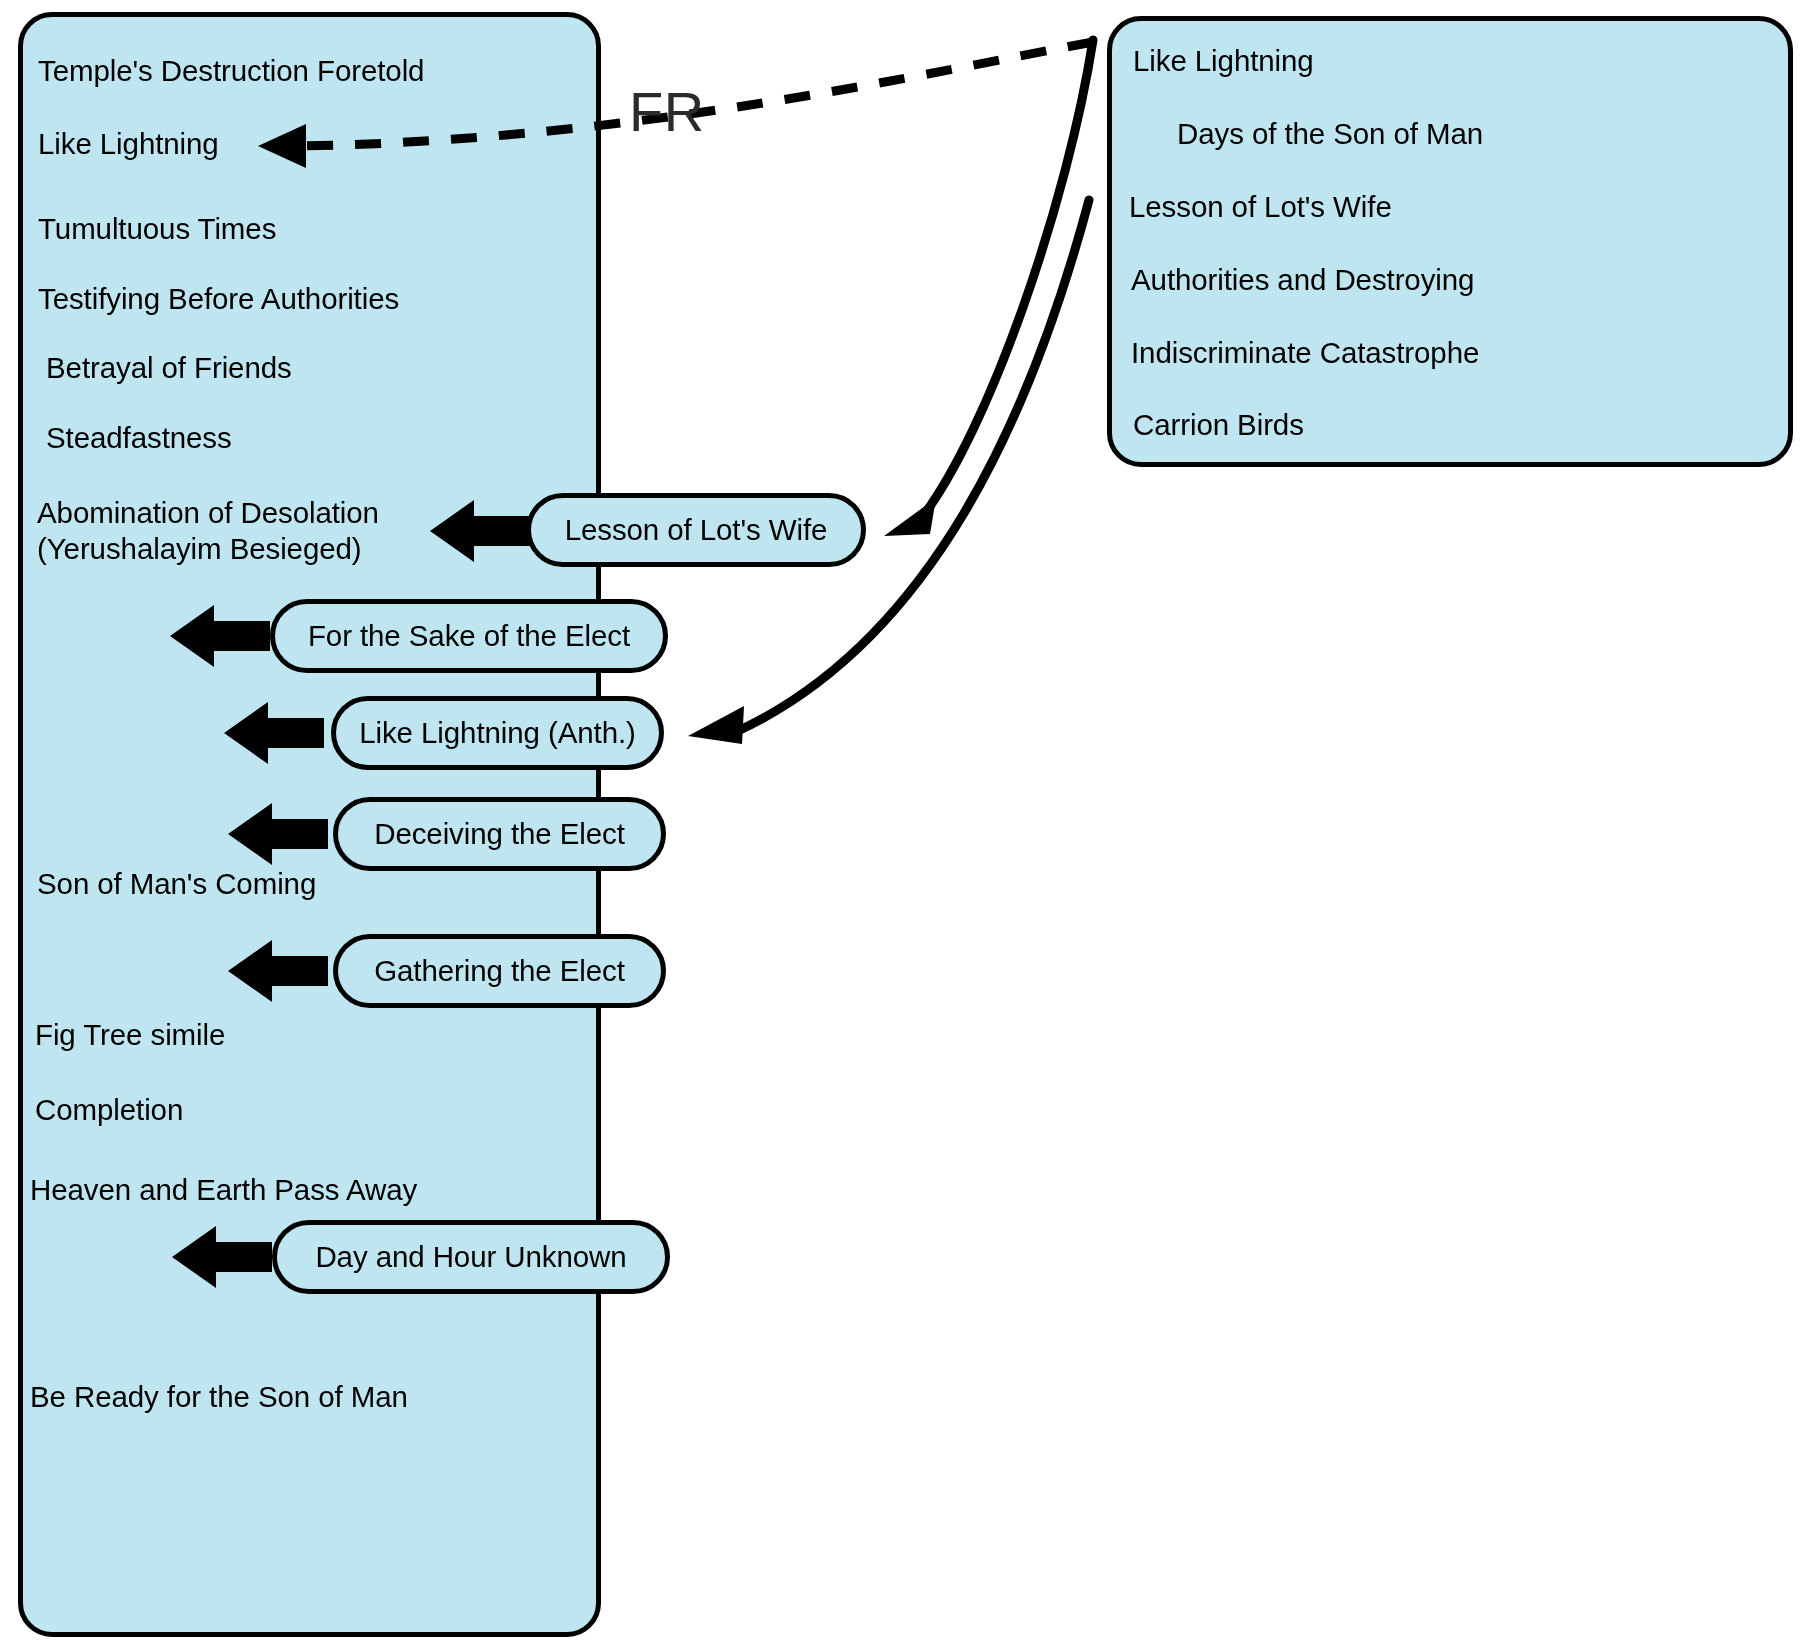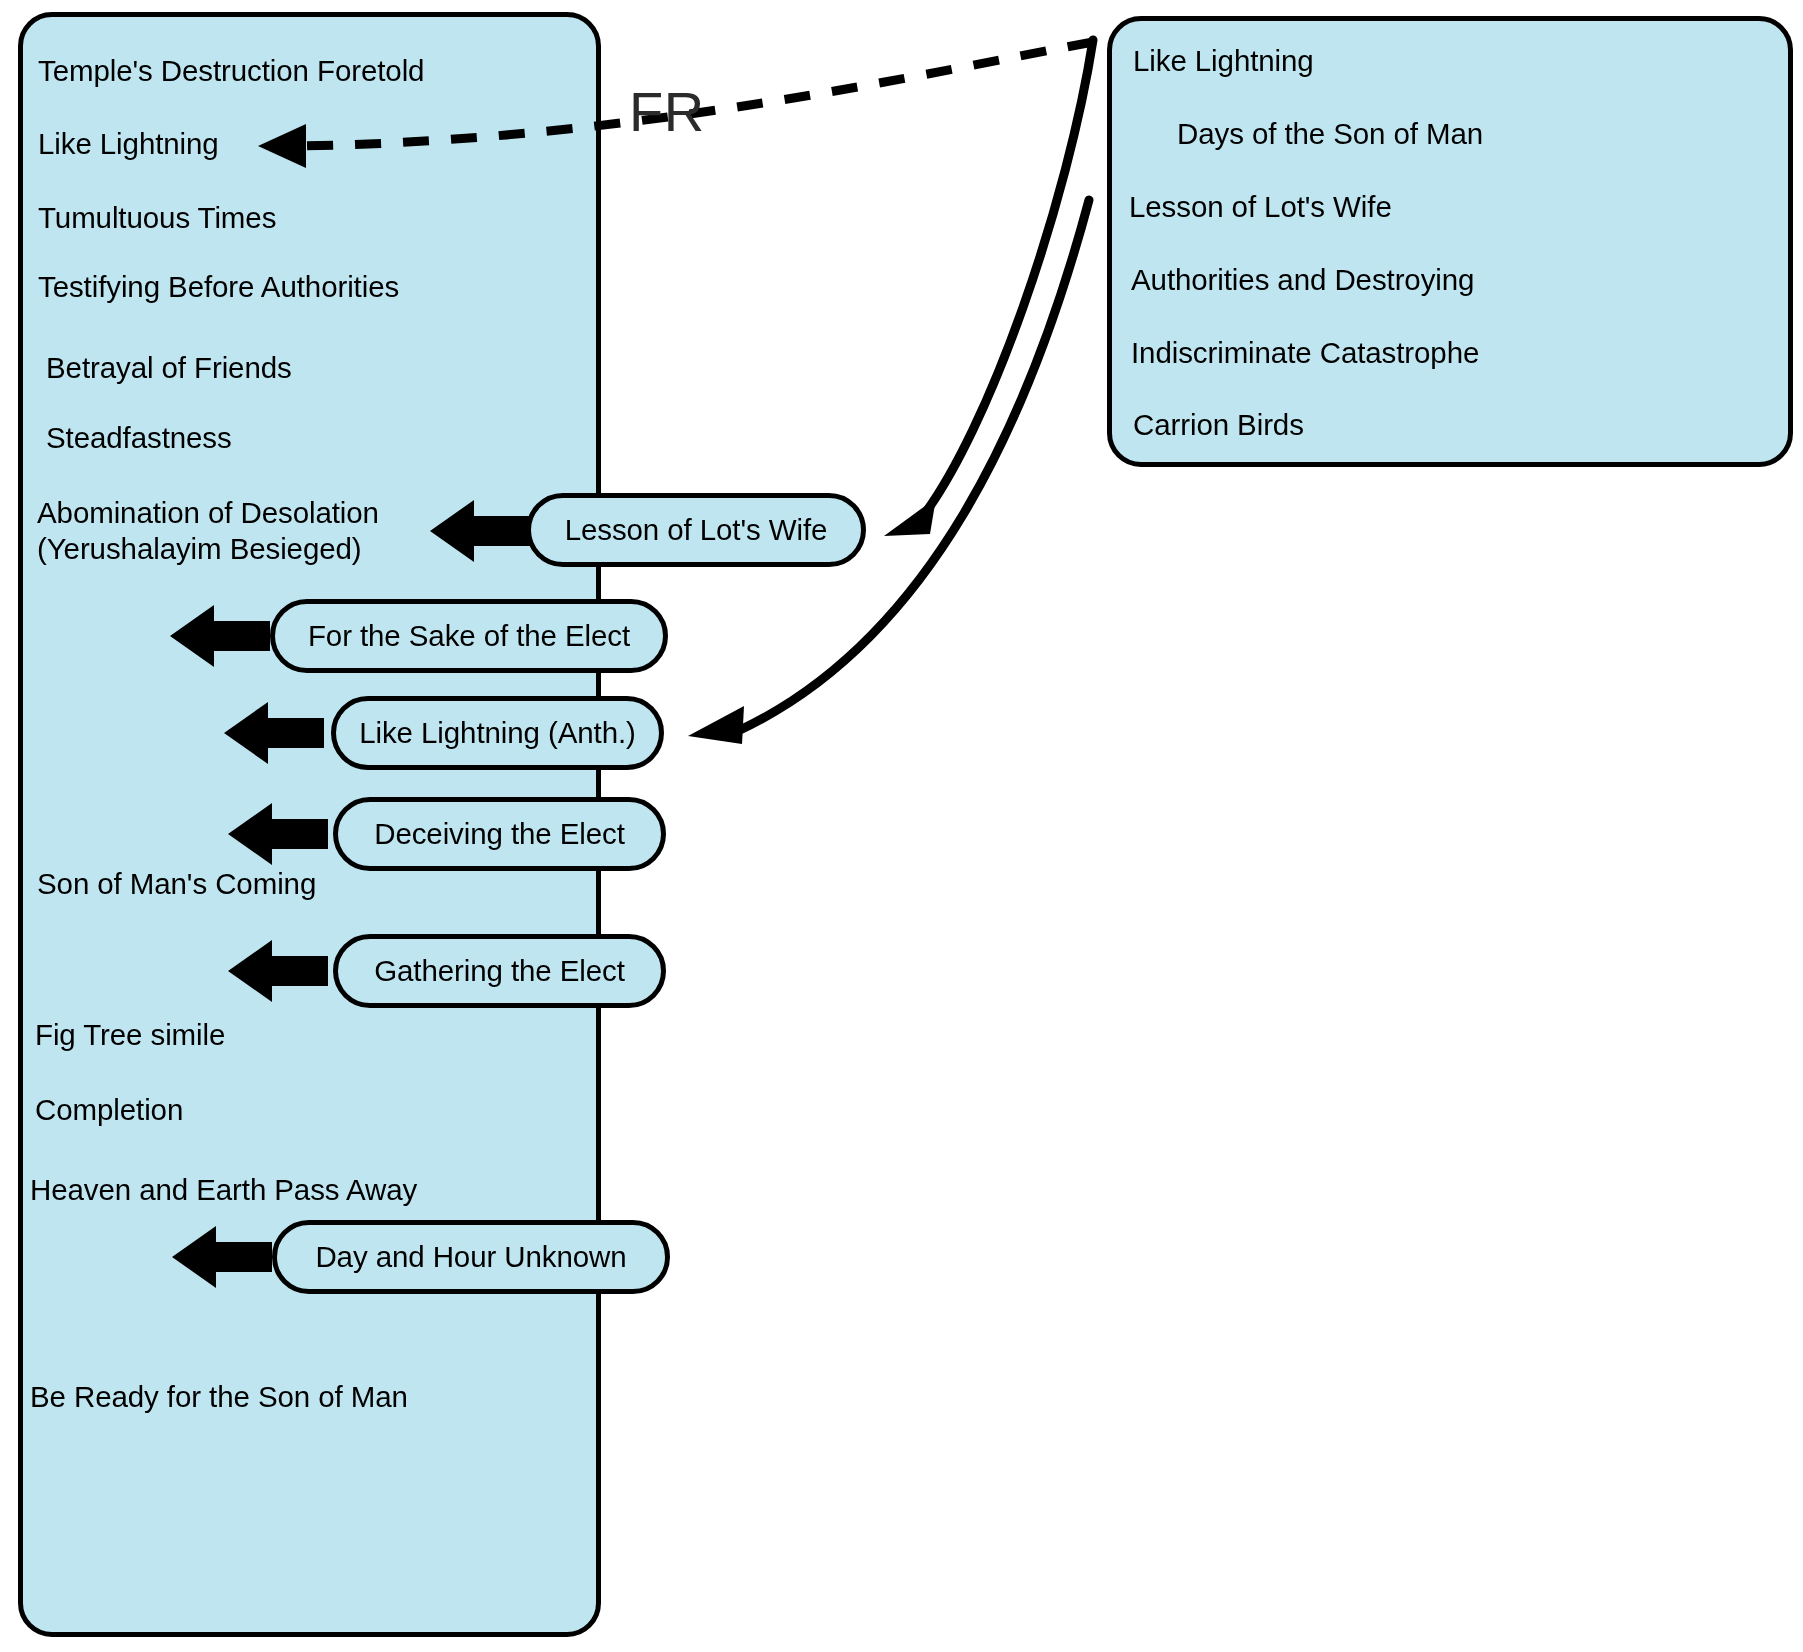--- a/index.html
+++ b/index.html
@@ -105,23 +105,23 @@
 <body>
 
 <div id="stage">
 
   <div class="panel" id="panel-left"></div>
 
   <div class="item left-item" style="left:38px; top:52px;">Temple's Destruction Foretold</div>
 
   <div class="item left-item" style="left:38px; top:125px;">Like Lightning</div>
 
-  <div class="item left-item" style="left:38px; top:199px;">Tumultuous Times</div>
-
-  <div class="item left-item" style="left:38px; top:268px;">Testifying Before Authorities</div>
+  <div class="item left-item" style="left:38px; top:210px;">Tumultuous Times</div>
+
+  <div class="item left-item" style="left:38px; top:280px;">Testifying Before Authorities</div>
 
   <div class="item left-item" style="left:46px; top:349px;">Betrayal of Friends</div>
 
   <div class="item left-item" style="left:46px; top:419px;">Steadfastness</div>
 
   <div class="item left-item" style="left:37px; top:494px;">Abomination of Desolation</div>
 
   <div class="item left-item" style="left:37px; top:530px;">(Yerushalayim Besieged)</div>
 
   <div class="item left-item" style="left:37px; top:865px;">Son of Man's Coming</div>

